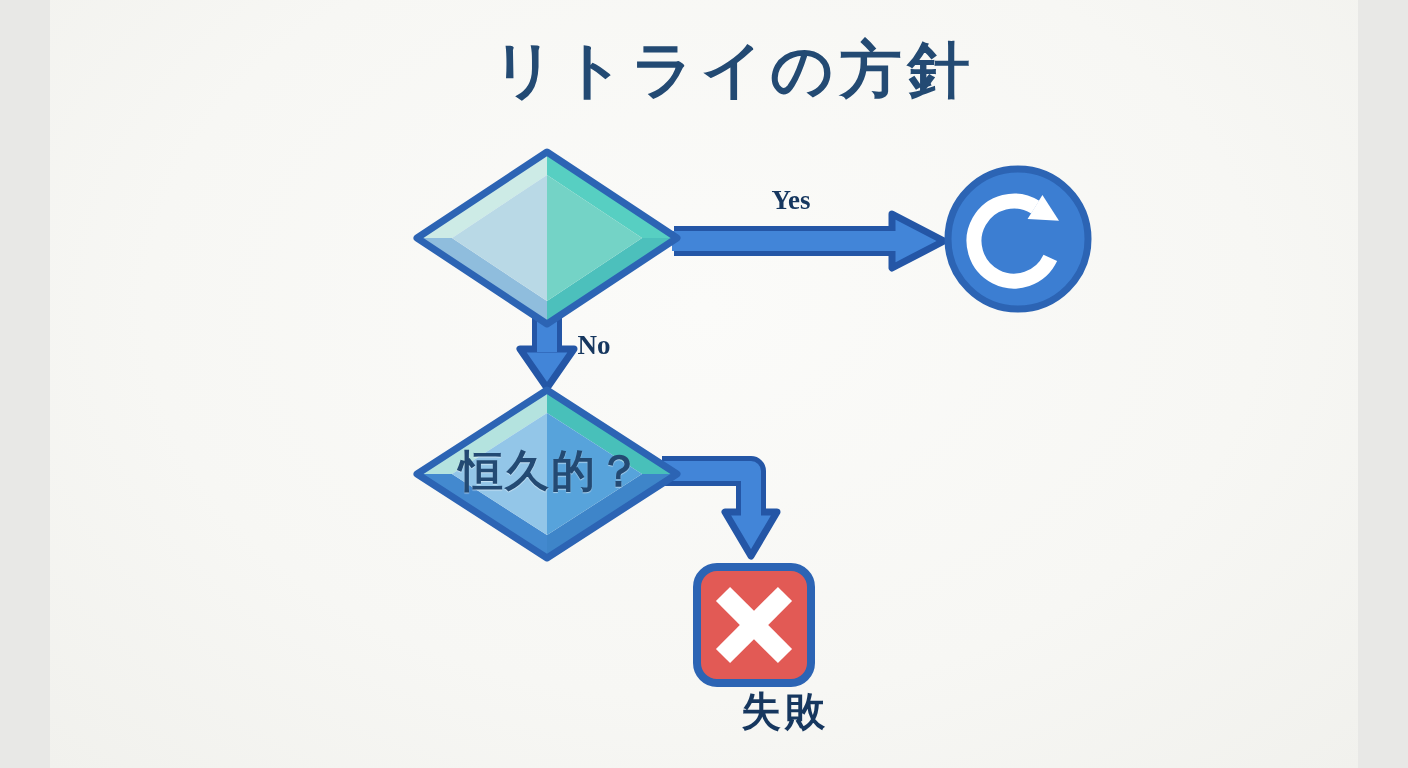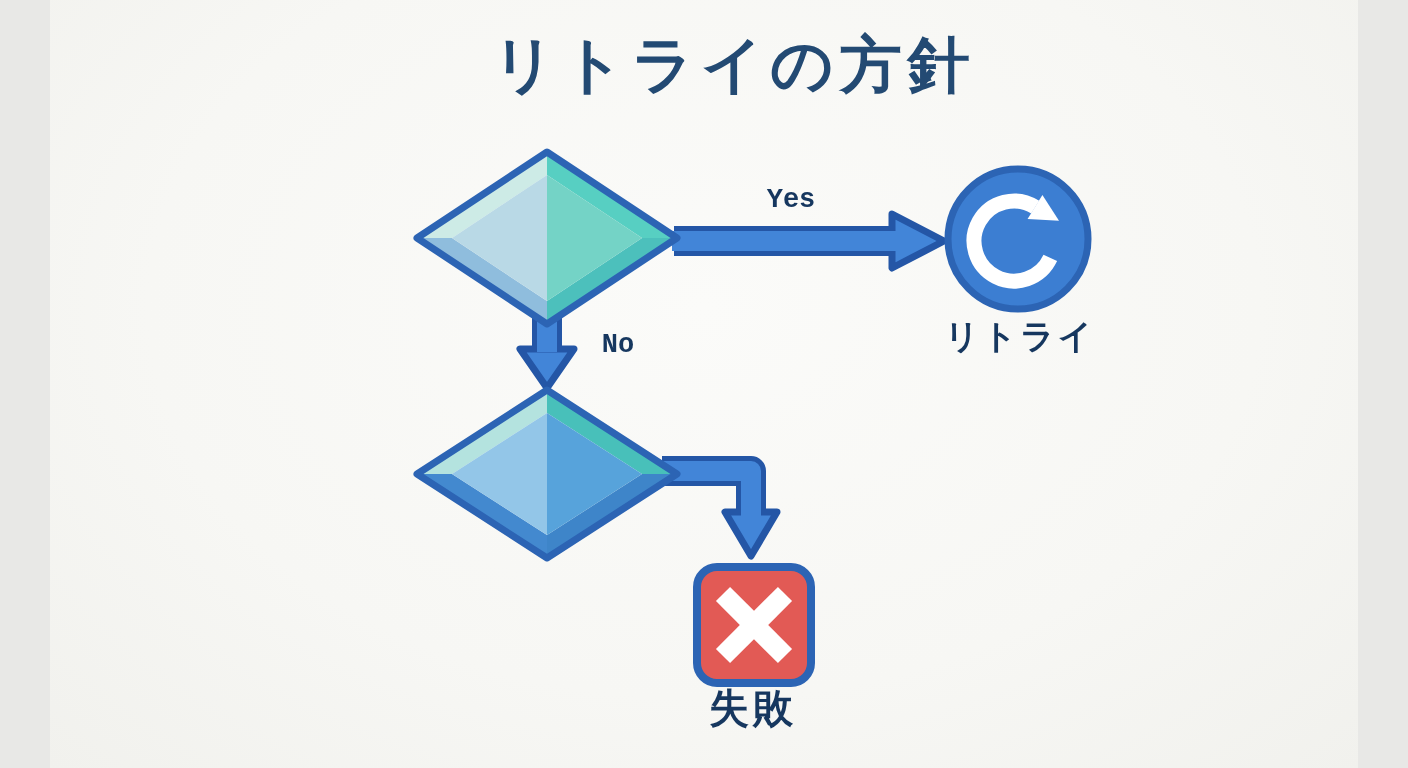--- a/index.html
+++ b/index.html
@@ -2,21 +2,21 @@
 <html style="--text-navy: #234a73; --label-navy: #16375f; --arrow-blue: #4285d8; --arrow-outline: #2456a6; --node-border: #2c64b4; --circle-blue: #3c7ed2; --failure-red: #e25a55; --diamond-teal: #57cfc2; --diamond-light-blue: #b9d9e6; --background: #f8f8f5;"><head>
 <meta charset="utf-8">
 <style>
   html,body{margin:0;padding:0;background:#e8e8e6;}
   .canvas{
     position:relative;
     width:1308px;height:768px;
     margin:0 auto;
     background:radial-gradient(ellipse at 50% 40%, #fbfbf9 0%, #f7f7f4 60%, #f1f1ed 100%);
     overflow:hidden;
-    font-family:Liberation Mono, monospace;
+    font-family:Liberation Serif, serif;
   }
   .layer{position:absolute;left:0;top:0;}
   .label{
     position:absolute;
     transform:translate(-50%,-50%);
     white-space:nowrap;
     text-align:center;
     line-height:1;
   }
   .title{
@@ -35,21 +35,21 @@
   .edge-label{
     color:var(--label-navy);
     font-size:27px;
     font-weight:bold;
   }
   .caption{
     color:var(--label-navy);
     font-weight:bold;
   }
   .caption.retry{font-size:34px;letter-spacing:3px;}
-  .caption.failure{font-size:40px;letter-spacing:4px;}
+  .caption.failure{font-size:40px;letter-spacing:4px;margin-left:32px;}
 
   
   .arrow-under{stroke:var(--arrow-outline);fill:none;stroke-linejoin:round;stroke-linecap:butt;}
   .arrow-over{stroke:var(--arrow-blue);fill:none;stroke-linejoin:round;stroke-linecap:butt;}
   .arrow-head{fill:var(--arrow-blue);stroke:var(--arrow-outline);stroke-width:7;stroke-linejoin:round;}
   .diamond-border{fill:none;stroke:var(--node-border);stroke-width:7;stroke-linejoin:round;}
   .retry-circle{fill:var(--circle-blue);stroke:var(--node-border);stroke-width:7;}
   .refresh-arc{fill:none;stroke:#ffffff;stroke-width:15;stroke-linecap:butt;}
   .refresh-tip{fill:#ffffff;}
   .failure-rect{fill:var(--failure-red);stroke:var(--node-border);stroke-width:8;}
@@ -115,20 +115,20 @@
         <line class="x-stroke" x1="735" y1="594" x2="673" y2="656"></line>
       </g>
     </g>
   </svg>
 
   <div class="label title" style="left:684px;top:70px;">リトライの方針</div>
 
 
   <div class="label edge-label" style="left:741px;top:200px;">Yes</div>
 
-  <div class="label edge-label" style="left:568px;top:345px;">No</div>
+  <div class="label edge-label" style="left:544px;top:345px;">No</div>
 
+  <div class="label node-label" style="left:501px;top:472px;">恒久的？</div>
 
-  <div class="label caption retry" style="left:970px;top:339px;">リトライ</div>
 
   <div class="label caption failure" style="left:703px;top:712px;">失敗</div>
 
 </div>
 
 </body></html>

